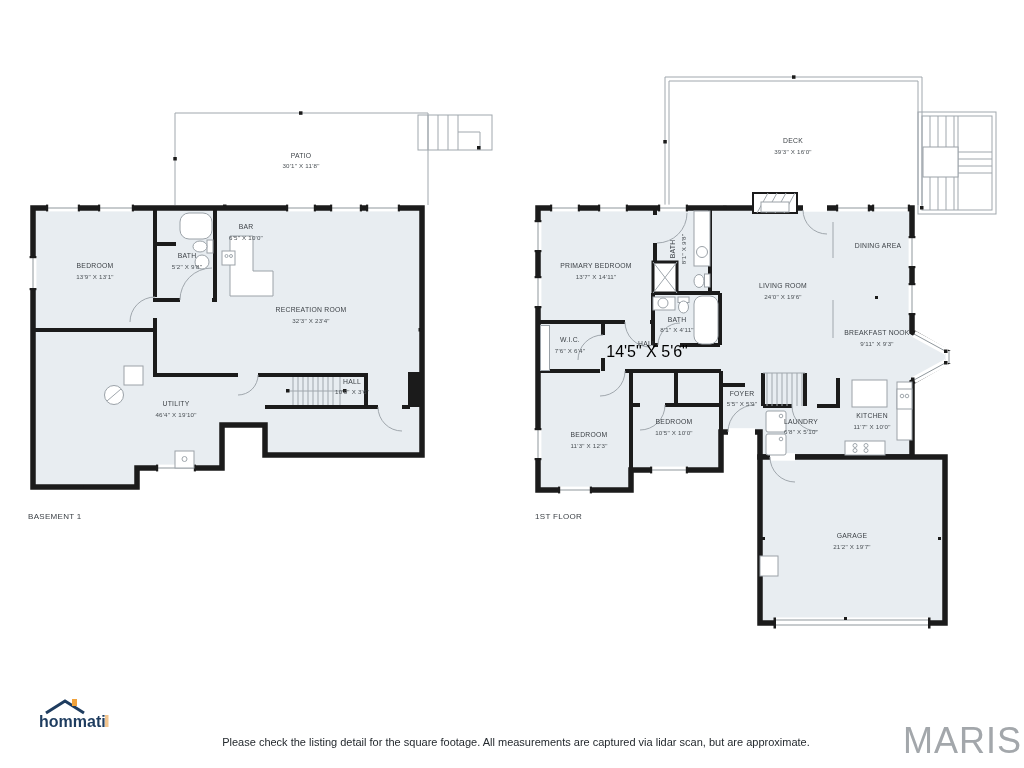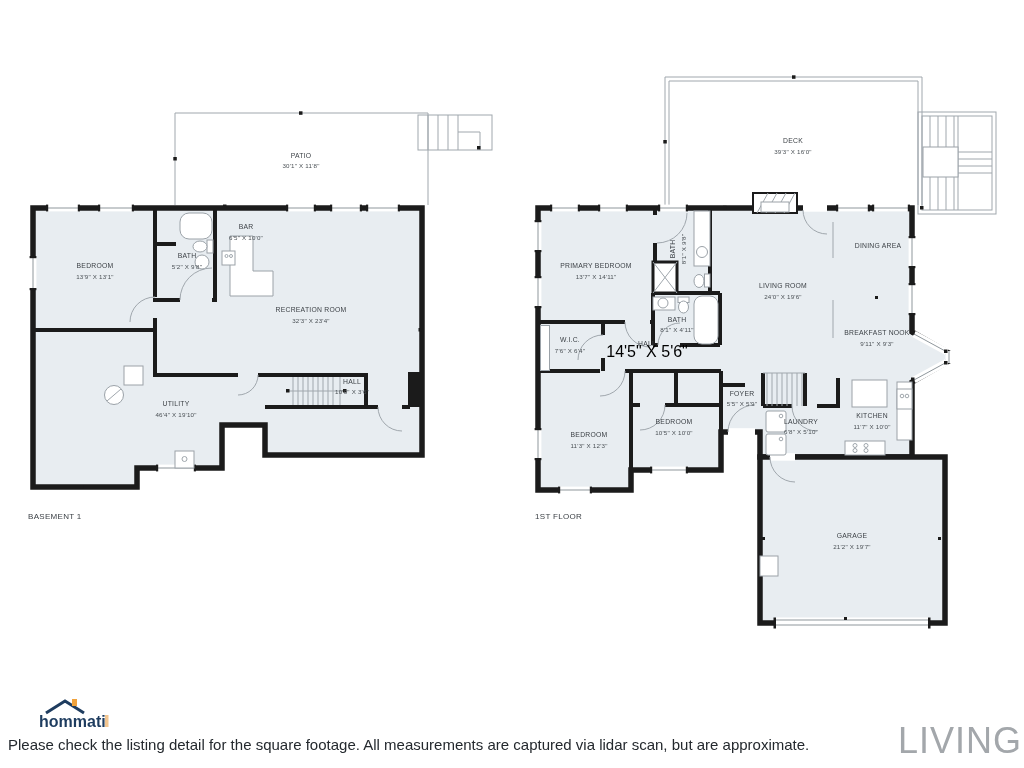--- a/index.html
+++ b/index.html
@@ -12,22 +12,22 @@
   .bwall{stroke:#1b1b1b;stroke-width:3;fill:#ffffff;}
   .thin{stroke:#a0a7ad;stroke-width:1;fill:none;}
   .fixt{stroke:#9ba2a8;stroke-width:1;fill:#ffffff;}
   .gap{fill:#ffffff;}
   .wline{stroke:#8f979c;stroke-width:1;}
   .tick{fill:#1b1b1b;}
   text.rn{font-size:6.8px;fill:#3c4146;letter-spacing:.25px;}
   text.rd{font-size:6.2px;fill:#4a5055;letter-spacing:.2px;}
   text.flabel{font-size:8px;fill:#3c4146;letter-spacing:.3px;}
   
-  .disclaimer{position:absolute;left:8px;right:0;top:736px;text-align:left;
-              font-size:15px;color:#24292e;}
+  .disclaimer{position:absolute;left:8px;right:0;top:736px;text-align:center;
+              font-size:11px;color:#24292e;}
   .maris{position:absolute;right:2px;top:720px;font-size:36px;color:#a3a7ab;
          letter-spacing:1px;font-weight:400;}
   .hommati{position:absolute;left:36px;top:694px;width:86px;height:40px;}
   .hommati text{font-weight:bold;font-size:16px;fill:#1e3c5f;letter-spacing:0;}
 </style>
 </head>
 <body>
 
 <div class="page">
 
@@ -494,15 +494,15 @@
 
   <svg class="hommati" viewBox="0 0 86 40">
     <path d="M10,19 L29,7 L48,19" fill="none" stroke="#1e3c5f" stroke-width="3"></path>
     <rect x="36" y="5" width="5" height="7" fill="#f0a23c"></rect>
     <text x="3" y="33">hommati</text>
     <rect x="69" y="21" width="3.5" height="12" fill="#f3c690"></rect>
   </svg>
 
   <div class="disclaimer">Please check the listing detail for the square footage. All measurements are captured via lidar scan, but are approximate.</div>
 
-  <div class="maris">LIVING</div>
+  <div class="maris">MARIS</div>
 
 </div>
 
 </body></html>

